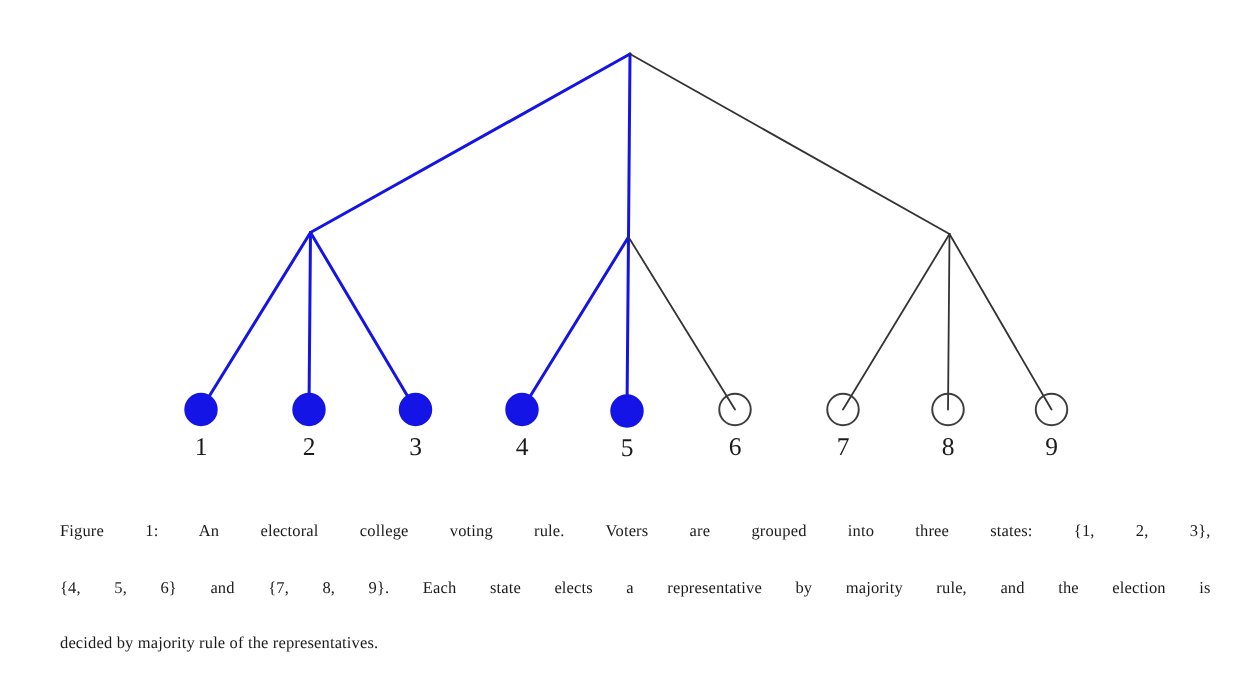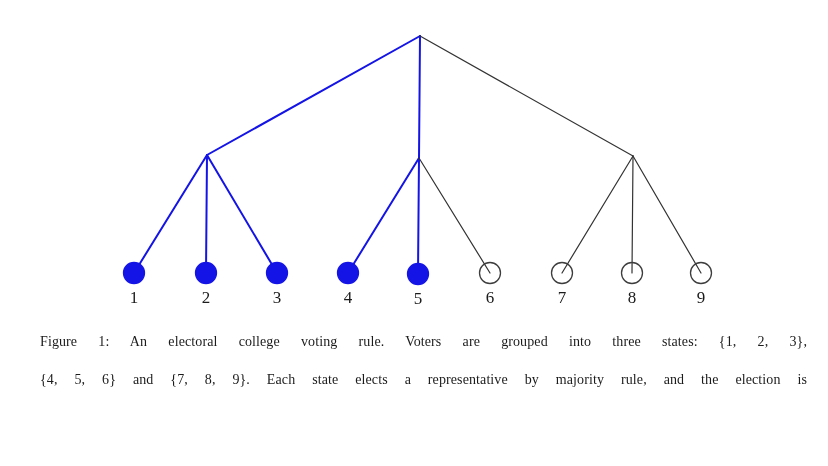--- a/index.html
+++ b/index.html
@@ -17,24 +17,24 @@
   }
   .tree-wrap {
     position: absolute;
     top: 0;
     left: 0;
     width: 828px;
     height: 330px;
   }
   .caption {
     position: absolute;
-    top: 323px;
+    top: 336px;
     left: 40px;
     width: 767px;
-    font-size: 14px;
+    font-size: 11px;
     line-height: 37.5px;
     color: #1b1b1b;
     letter-spacing: 0.1px;
   }
   .caption .cap-line {
     text-align: justify;
   }
   .caption .cap-line.justify-full {
     text-align-last: justify;
   }
@@ -78,15 +78,16 @@
         <circle cx="632" cy="273" r="10.5" fill="none" stroke="#3d3d3d" stroke-width="1.3"></circle>
         <text x="632" y="303" text-anchor="middle" font-size="17" fill="#1b1b1b" class="voter-label">8</text>
         <circle cx="701" cy="273" r="10.5" fill="none" stroke="#3d3d3d" stroke-width="1.3"></circle>
         <text x="701" y="303" text-anchor="middle" font-size="17" fill="#1b1b1b" class="voter-label">9</text>
       </svg>
   </div>
 
   <div class="caption">
     <div class="cap-line justify-full">Figure 1: An electoral college voting rule. Voters are grouped into three states: {1, 2, 3},</div>
     <div class="cap-line justify-full">{4, 5, 6} and {7, 8, 9}. Each state elects a representative by majority rule, and the election is</div>
+    <div class="cap-line">decided by majority rule of the representatives.</div>
   </div>
 
 </div>
 
 </body></html>

